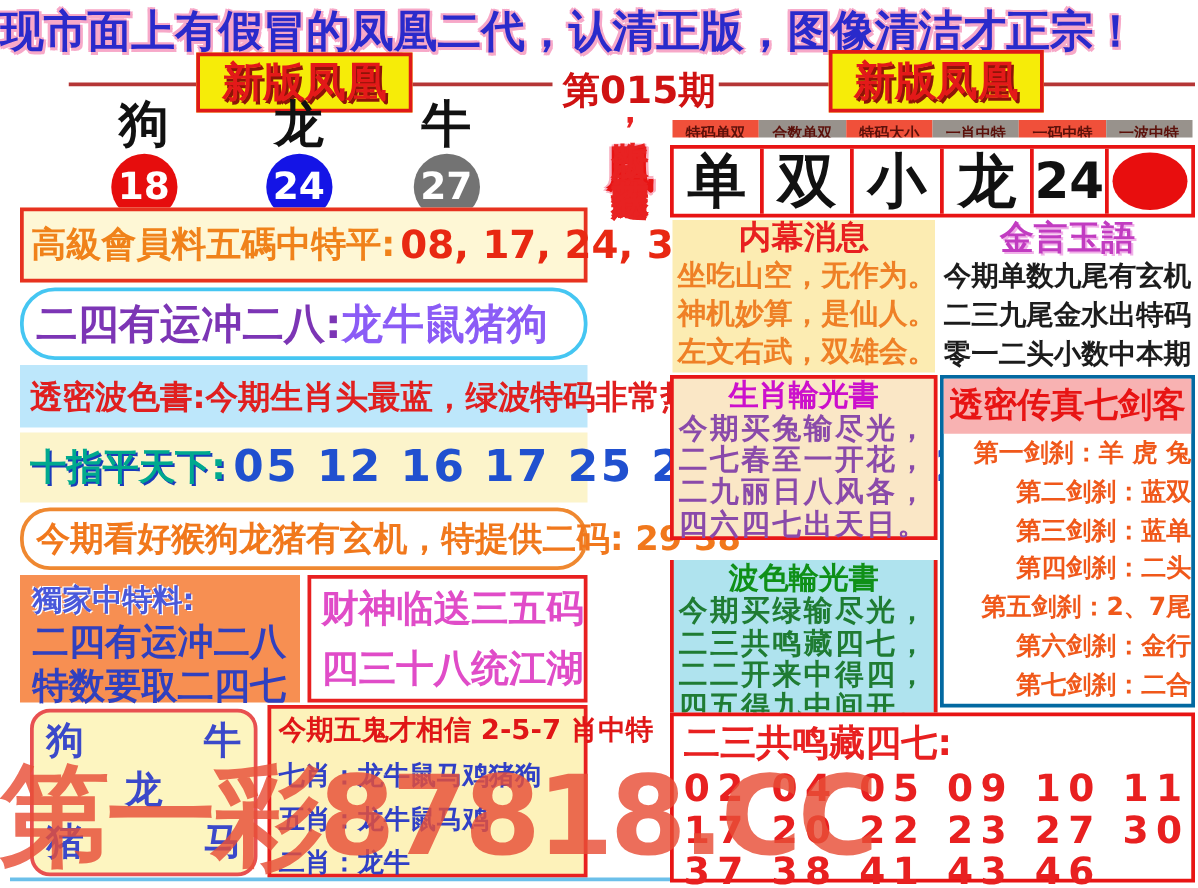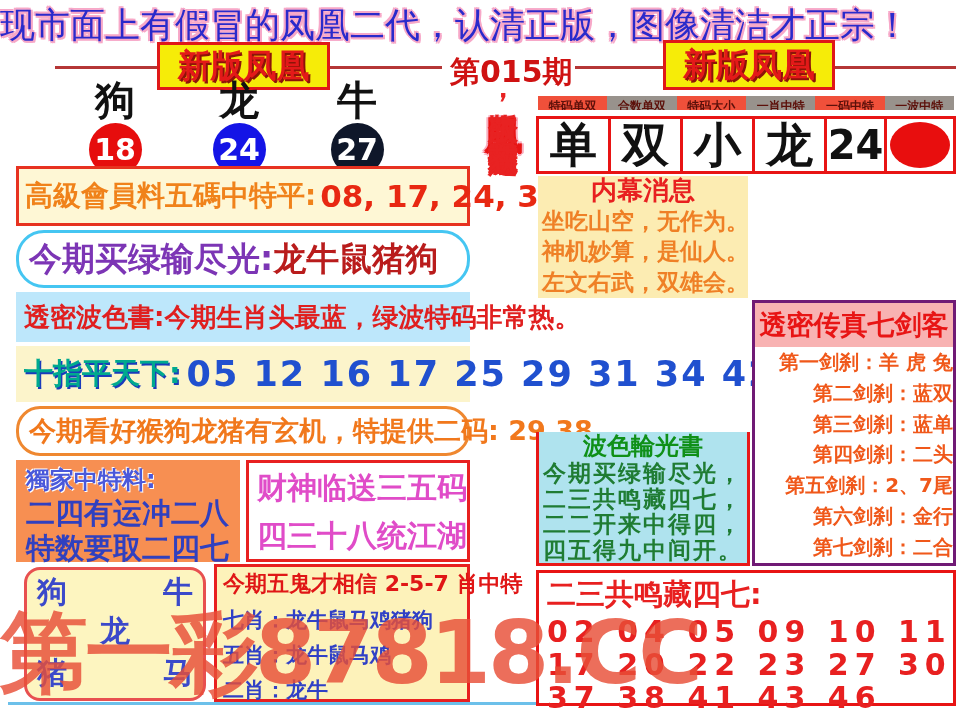--- a/index.html
+++ b/index.html
@@ -1,45 +1,45 @@
 <!DOCTYPE html>
 <html><head>
 <meta charset="utf-8">
 <style>
   * { margin:0; padding:0; box-sizing:border-box; }
   body { font-family:"DejaVu Sans", sans-serif; background:#ffffff; }
   #page { position:relative; width:958px; height:710px; background:#ffffff; overflow:hidden; }
 
   
-  .banner { position:absolute; top:2px; left:0; width:889px; text-align:right;
-    font-size:35px; font-weight:normal; color:#2a2acb; white-space:nowrap;
+  .banner { position:absolute; top:2px; left:0; width:958px; text-align:left;
+    font-size:35px; font-weight:bold; color:#2a2acb; white-space:nowrap;
     text-shadow:2px 0 #f7a8c8, -2px 0 #f7a8c8, 0 2px #f7a8c8, 0 -2px #f7a8c8, 2px 2px #f7a8c8, -2px -2px #f7a8c8; }
 
   
   .hline { position:absolute; height:3px; background:#b53636; }
   .badge { position:absolute; background:#f6ec08; border:3px solid #e01818; color:#e31919;
     font-size:33px; font-weight:bold; display:flex; align-items:center; justify-content:center;
     text-shadow:2px 2px 0 #8d1408; white-space:nowrap; padding:0 8px; }
   .issue { position:absolute; font-size:30px; font-weight:bold; color:#cf1212; white-space:nowrap; }
 
   
   .zh-item { position:absolute; width:60px; text-align:center; }
   .zh-animal { font-size:40px; font-weight:bold; color:#111; line-height:1; }
   .ball { width:53px; height:53px; border-radius:50%; margin:3px auto 0; color:#fff;
     font-size:30px; font-weight:bold; display:flex; align-items:center; justify-content:center; }
-  .ball-red { background:#e60d0d; } .ball-blue { background:#1414e6; } .ball-green { background:#0f172a;text-align:center; }
+  .ball-red { background:#e60d0d; } .ball-blue { background:#1414e6; } .ball-green { background:#737373;text-align:center; }
 
   
   .lrow { position:absolute; left:16px; width:454px; display:flex; align-items:center; white-space:nowrap; }
   .row-vip { top:166px; height:60px; background:#fef7d5; border:3px solid #e73220; padding-left:6px;
     font-size:28px; font-weight:bold; }
   .row-vip .lbl { color:#f0821a; } .row-vip .val { color:#e82812; font-size:31px; margin-left:4px; }
   .row-fivexiao { top:230px; height:58px; background:#fff; border:3px solid #45c6f2; border-radius:28px;
     padding-left:10px; font-size:33px; font-weight:bold; }
-  .row-fivexiao .lbl { color:#7c35b5; } .row-fivexiao .val { color:#b91c1c; }
+  .row-fivexiao .lbl { color:#7c35b5; } .row-fivexiao .val { color:#8b5cf6; }
   .row-wave { top:292px; height:50px; background:#bde7fb; padding-left:8px; font-size:26px; font-weight:bold; color:#e01f1f; }
   .row-ten { top:346px; height:56px; background:#fcf4cb; padding-left:8px; font-weight:bold; }
   .row-ten .lbl { font-size:29px; color:#00a98e; text-shadow:1.5px 1.5px 0 #1a3bbb; }
   .row-ten .val { font-size:35px; color:#2050cf; margin-left:6px; letter-spacing:2px; }
   .row-twocodes { top:406px; height:50px; background:#fff; border:3px solid #ef8830; border-radius:24px;
     padding-left:10px; font-size:27px; font-weight:bold; color:#f1781c; }
 
   .box-exclusive { position:absolute; left:16px; top:460px; width:224px; height:102px;
     background:#f78f52; padding:4px 0 0 10px; }
   .box-exclusive .ttl { font-size:24px; font-weight:bold; color:#4a58da; text-shadow:1px 1px 0 #fff, -1px -1px 0 #fff; }
@@ -95,28 +95,28 @@
   .box-golden .ttl { font-size:27px; font-weight:bold; color:#c13cc1; line-height:1.1;
     text-shadow:1.5px 1.5px 0 #f0b0e8; }
   .box-golden .ln { font-size:22px; font-weight:bold; color:#1c1c1c; line-height:1.42; white-space:nowrap; }
 
   .box-sxbook { position:absolute; left:536px; top:300px; width:214px; height:132px;
     background:#fae7c6; border:3px solid #e81818; text-align:center; }
   .box-sxbook .ttl { font-size:24px; font-weight:bold; color:#cc10cc; line-height:1.15; }
   .box-sxbook .ln { font-size:23px; font-weight:bold; color:#8a4aaa; line-height:1.12;
     text-align:left; padding-left:4px; letter-spacing:2px; white-space:nowrap; }
 
-  .box-bsbook { position:absolute; left:536px; top:432px; width:214px; height:134px;
+  .box-bsbook { position:absolute; left:536px; top:448px; width:214px; height:134px;
     background:#afe3ee; border:3px solid #e81818; border-top:none; text-align:center; }
   .box-bsbook .ttl { font-size:24px; font-weight:bold; color:#0f9018; line-height:1.2; }
   .box-bsbook .ln { font-size:23px; font-weight:bold; color:#1f7c33; line-height:1.12;
     text-align:left; padding-left:4px; letter-spacing:2px; white-space:nowrap; }
 
   .box-swords { position:absolute; left:752px; top:300px; width:204px; height:266px;
-    background:#fff; border:3px solid #701a75; }
+    background:#fff; border:3px solid #0369a1; }
   .box-swords .ttl { background:#f8b2b2; font-size:27px; font-weight:bold; color:#e81414;
     text-align:center; line-height:44px; height:44px; white-space:nowrap; }
   .box-swords .ln { font-size:20px; font-weight:bold; color:#f0581a; line-height:1.54;
     padding-left:6px; white-space:nowrap;text-align:right; }
 
   .box-range { position:absolute; left:536px; top:570px; width:420px; height:136px;
     background:#fff; border:3px solid #e81414; padding:2px 0 0 8px; }
   .box-range .ttl { font-size:29px; font-weight:bold; color:#e82020; }
   .box-range .ln { font-size:30px; font-weight:bold; color:#e82020; letter-spacing:6px; line-height:1.1; white-space:nowrap; }
 
@@ -150,21 +150,21 @@
   <div class="zh-item" style="left:327px; top:80px;">
     <div class="zh-animal">牛</div>
     <div class="ball ball-green">27</div>
   </div>
 
   <div class="lrow row-vip">
     <span class="lbl">高級會員料五碼中特平:</span>
     <span class="val">08, 17, 24, 32, 45,</span>
   </div>
   <div class="lrow row-fivexiao">
-    <span class="lbl">今期买绿输尽光:</span>
+    <span class="lbl">二四有运冲二八:</span>
     <span class="val">龙牛鼠猪狗</span>
   </div>
   <div class="lrow row-wave">
     <span class="lbl">透密波色書:</span>
     <span class="val">今期生肖头最蓝，绿波特码非常热。</span>
   </div>
   <div class="lrow row-ten">
     <span class="lbl">十指平天下:</span>
     <span class="val">05 12 16 17 25 29 31 34 42 44</span>
   </div>
@@ -220,21 +220,34 @@
     </div>
   </div>
 
   <div class="box-insider">
     <div class="ttl">内幕消息</div>
     <div class="ln">坐吃山空，无作为。</div>
     <div class="ln">神机妙算，是仙人。</div>
     <div class="ln">左文右武，双雄会。</div>
   </div>
 
-
+  <div class="box-golden">
+    <div class="ttl">金言玉語</div>
+    <div class="ln">今期单数九尾有玄机</div>
+    <div class="ln">二三九尾金水出特码</div>
+    <div class="ln">零一二头小数中本期</div>
+  </div>
+
+  <div class="box-sxbook">
+    <div class="ttl">生肖輪光書</div>
+    <div class="ln">今期买兔输尽光，</div>
+    <div class="ln">二七春至一开花，</div>
+    <div class="ln">二九丽日八风各，</div>
+    <div class="ln">四六四七出天日。</div>
+  </div>
 
   <div class="box-bsbook">
     <div class="ttl">波色輪光書</div>
     <div class="ln">今期买绿输尽光，</div>
     <div class="ln">二三共鸣藏四七，</div>
     <div class="ln">二二开来中得四，</div>
     <div class="ln">四五得九中间开。</div>
   </div>
 
   <div class="box-swords">

